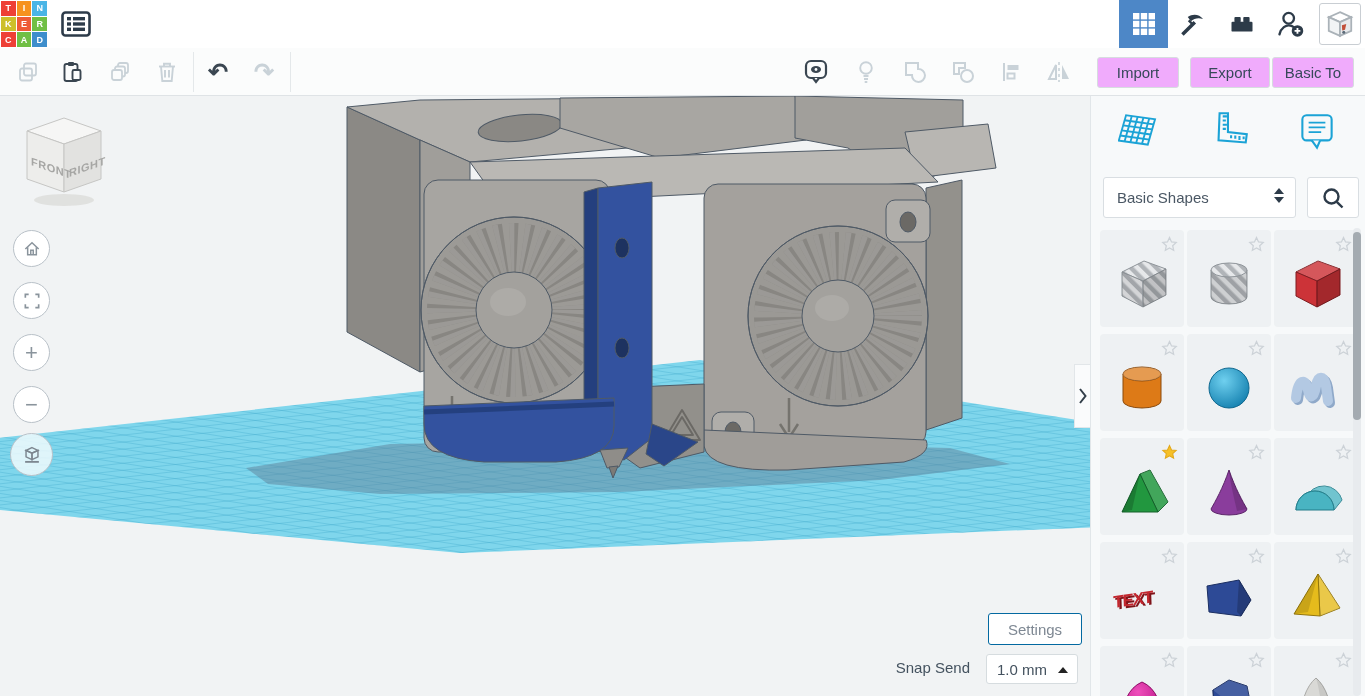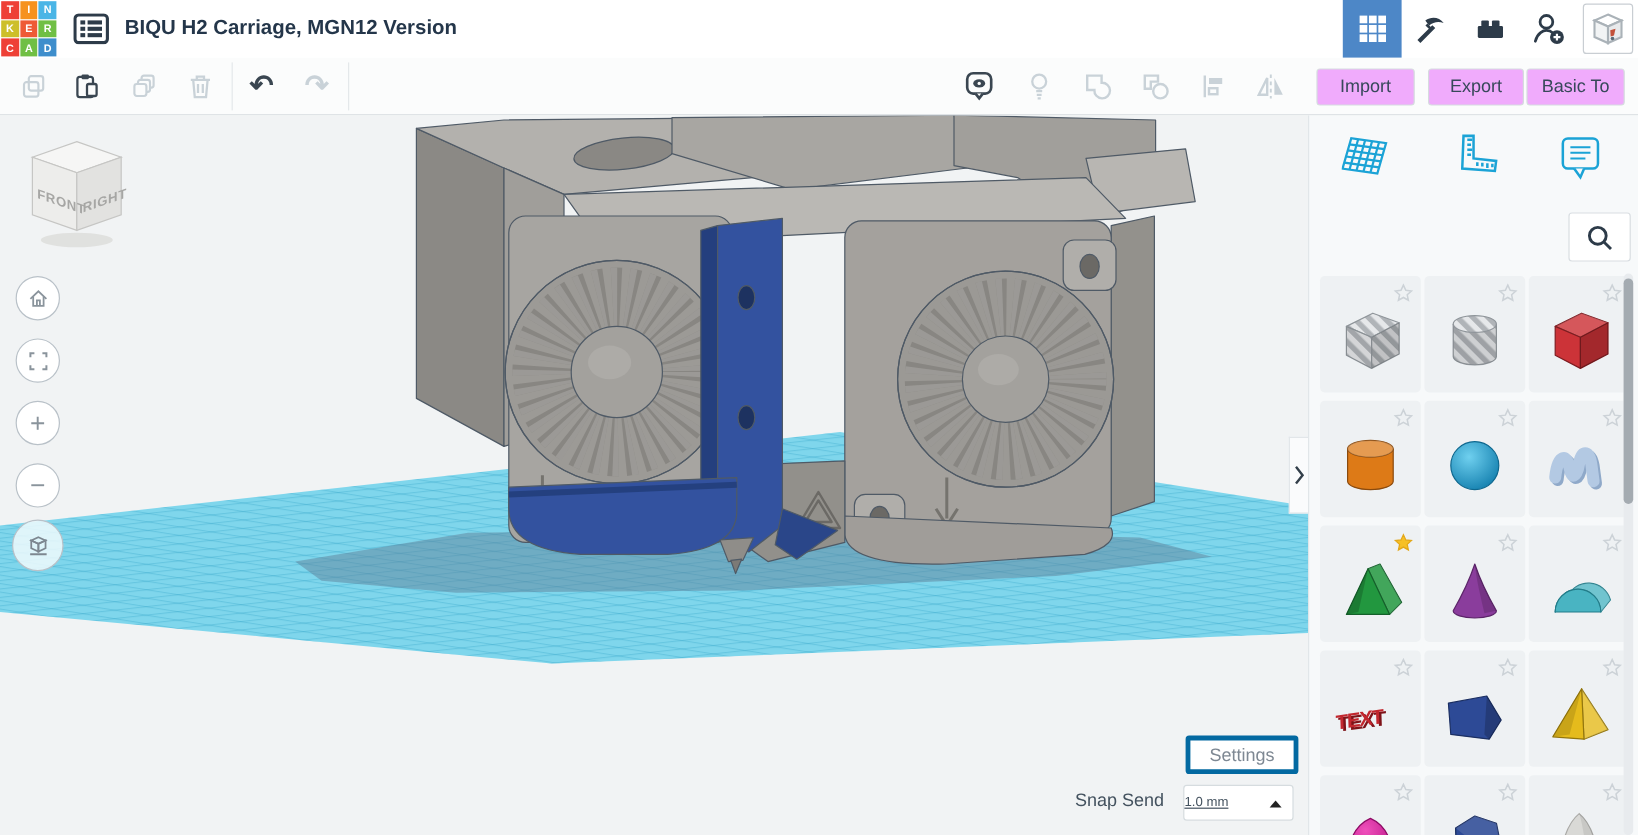--- a/index.html
+++ b/index.html
@@ -38,27 +38,27 @@
   #viewcube { position:absolute; left:18px; top:16px; cursor:pointer; }
   .nav-btn { position:absolute; left:13px; width:37px; height:37px; border-radius:50%; background:#fff;
              border:1px solid #b9c1c8; color:#8a949c; display:flex; align-items:center; justify-content:center;
              cursor:pointer; }
   .nav-btn.glass { background:rgba(240,250,253,.85); width:43px; height:43px; left:10px; }
   .nav-sym { font-size:22px; color:#8a949c; }
   #collapse-handle { position:absolute; left:1074px; top:268px; width:16px; height:64px; background:#fafbfc;
                      border:1px solid #e2e6e9; border-right:none; display:flex; align-items:center;
                      justify-content:center; cursor:pointer; }
   #settings-btn { position:absolute; left:988px; top:517px; width:94px; height:32px; background:#fff;
-                  border:4px solid #0369a1; border-radius:3px; font-size:15px; color:#7e8893;
+                  border:1px solid #0369a1; border-radius:3px; font-size:15px; color:#7e8893;
                   display:flex; align-items:center; justify-content:center; cursor:pointer; }
   #snapgrid-label { position:absolute; left:860px; top:563px; width:110px; text-align:right;
                     font-size:15px; color:#44525f; }
   #snapgrid-select { position:absolute; left:986px; top:558px; width:92px; height:30px; background:#fff;
-                     border:1px solid #d6dcdf; border-radius:3px; font-size:11px; color:#44525f;
-                     display:flex; align-items:center; cursor:pointer;text-decoration:underline; }
+                     border:1px solid #d6dcdf; border-radius:3px; font-size:15px; color:#44525f;
+                     display:flex; align-items:center; padding-left:10px; cursor:pointer; }
   #snapgrid-select .tri-up { position:absolute; right:9px; top:12px; width:0; height:0;
                      border-left:5px solid transparent; border-right:5px solid transparent;
                      border-bottom:6px solid #222; }
 
   
   #panel { position:absolute; left:1090px; top:96px; width:275px; height:600px; background:#f7f9fa;
            border-left:1px solid #e1e6e9; }
   .panel-tab { position:absolute; top:12px; width:46px; height:46px; display:flex; align-items:center;
                justify-content:center; cursor:pointer; }
   #cat-select { position:absolute; left:12px; top:81px; width:193px; height:41px; background:#fff;
@@ -119,21 +119,20 @@
     <svg width="30" height="26" viewBox="0 0 30 26">
       <rect x="1.5" y="1.5" width="27" height="23" rx="3" fill="none" stroke="#2d3b49" stroke-width="2.6"></rect>
       <rect x="6" y="6" width="4" height="3.4" fill="#2d3b49"></rect>
         <rect x="12" y="6" width="12" height="3.4" fill="#2d3b49"></rect>
       <rect x="6" y="11.3" width="4" height="3.4" fill="#2d3b49"></rect>
         <rect x="12" y="11.3" width="12" height="3.4" fill="#2d3b49"></rect>
       <rect x="6" y="16.6" width="4" height="3.4" fill="#2d3b49"></rect>
         <rect x="12" y="16.6" width="12" height="3.4" fill="#2d3b49"></rect>
     </svg>
   </div>
-  <div id="doc-title">BIQU H2 Carriage, MGN12 Version</div>
 
   <div id="header-right">
     <div class="hdr-cell active" style="background: rgb(77, 135, 199);">
       <svg width="26" height="26" viewBox="0 0 26 26">
         <g fill="#fff">
           <rect x="2" y="2" width="6.4" height="6.4"></rect>
             <rect x="9.8" y="2" width="6.4" height="6.4"></rect>
             <rect x="17.6" y="2" width="6.4" height="6.4"></rect>
           <rect x="2" y="9.8" width="6.4" height="6.4"></rect>
             <rect x="9.8" y="9.8" width="6.4" height="6.4"></rect>
@@ -397,20 +396,27 @@
     </svg>
   </div>
   <div class="panel-tab" style="left:203px">
     <svg width="46" height="46" viewBox="0 0 44 44" fill="none" stroke="#1ba3d6" stroke-width="2">
       <rect x="8" y="7" width="28" height="24" rx="4"></rect>
       <path d="M17 31 L22 38 L25 31" fill="#f7f9fa"></path>
       <path d="M14 14 H30 M14 18.5 H30 M14 23 H26" stroke-width="1.6"></path>
     </svg>
   </div>
 
+  <div id="cat-select">
+    <span>Basic Shapes</span>
+    <span class="updown">
+        <i class="u"></i>
+        <i class="d"></i>
+      </span>
+  </div>
   <div id="search-btn">
     <svg width="26" height="26" viewBox="0 0 26 26" fill="none" stroke="#2d3b49" stroke-width="2.4">
       <circle cx="11.5" cy="11.5" r="7"></circle>
         <path d="M16.8 16.8 L22.5 22.5"></path>
     </svg>
   </div>
 
   <div class="tile" style="left:9px;  top:134px">
     <svg class="shape" width="64" height="64" viewBox="0 0 64 64" stroke="#8f959a" stroke-linejoin="round">
       <polygon points="12,22 34,11 56,19 33,31" fill="url(#holestripe)"></polygon>

